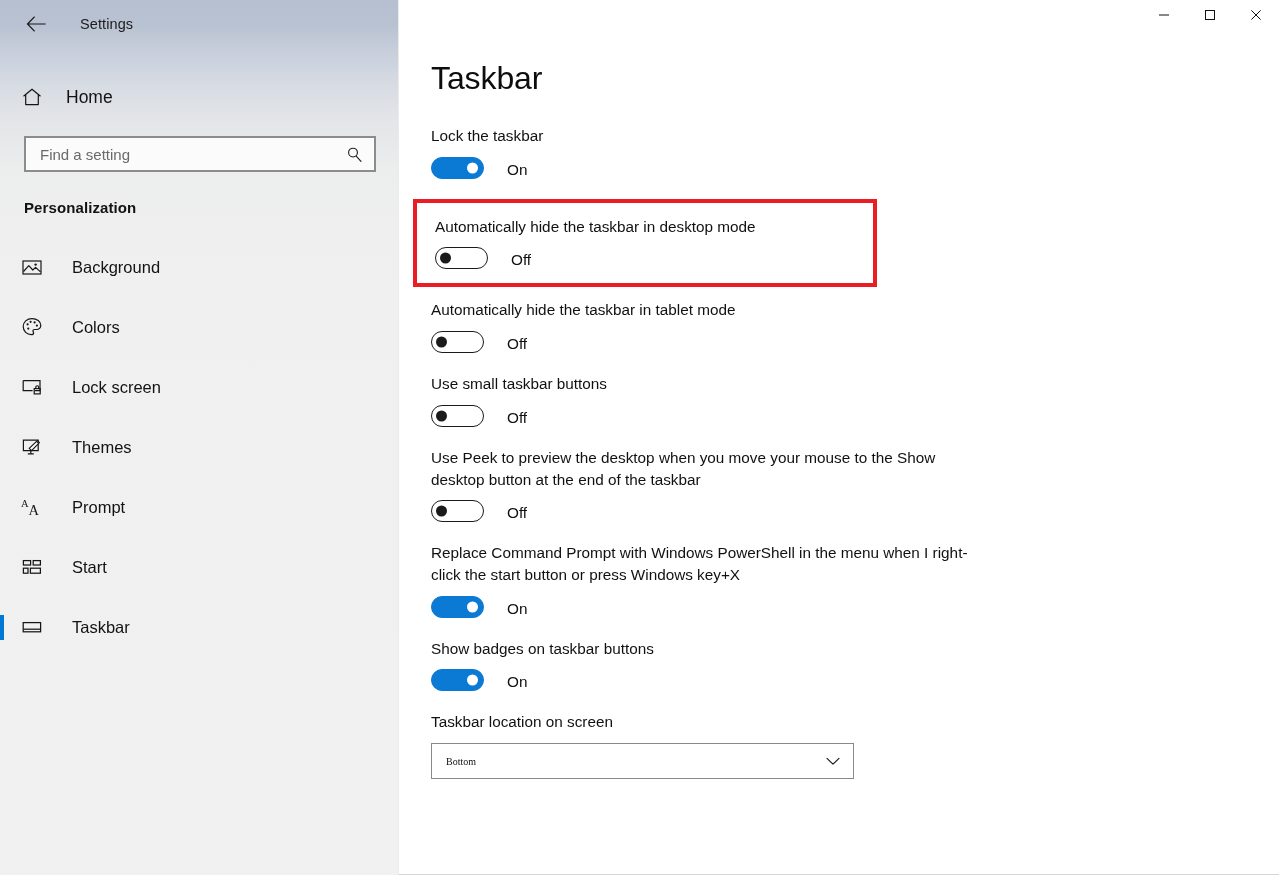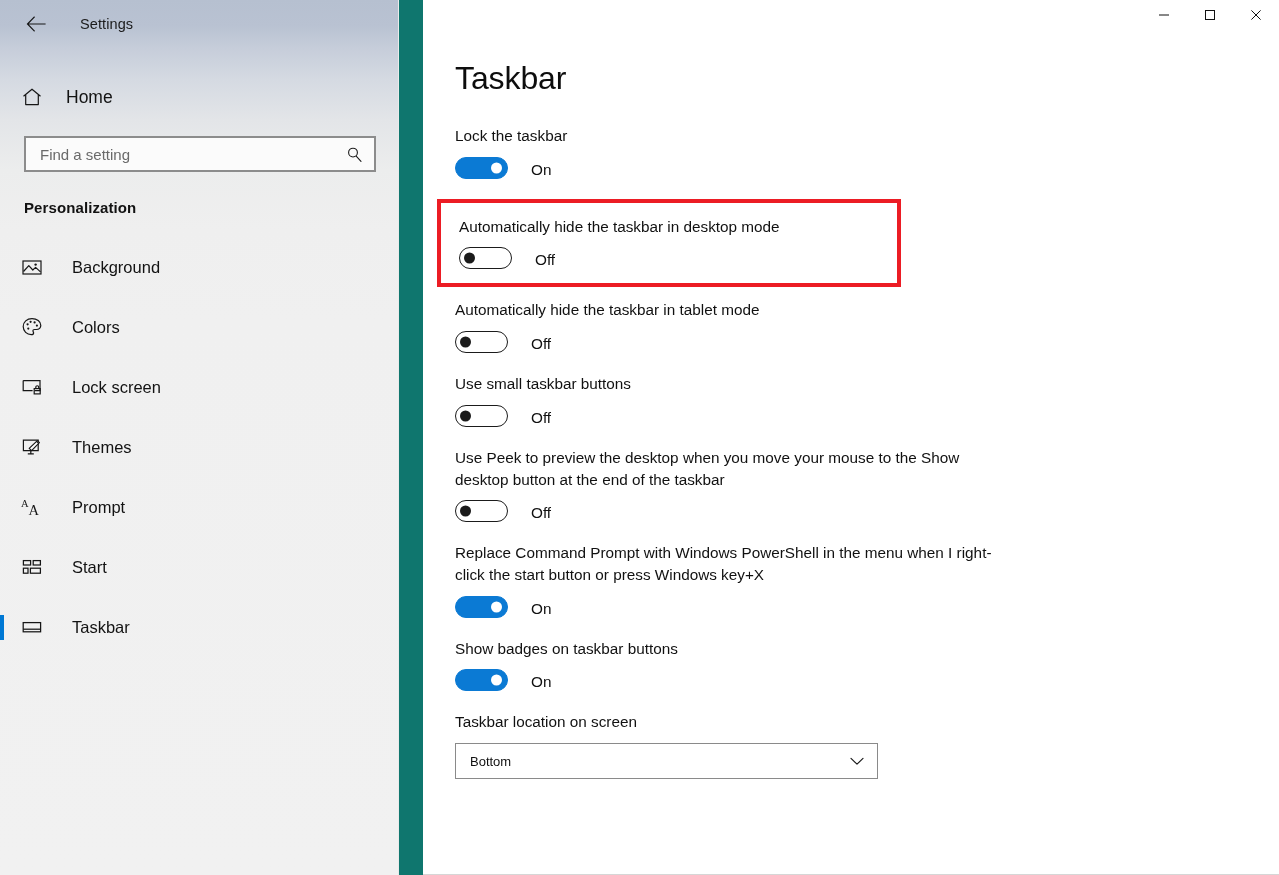--- a/index.html
+++ b/index.html
@@ -13,21 +13,20 @@
     background: #ffffff;
   }
 
   #app {
     position: relative;
     width: 1279px;
     height: 875px;
     background: #0f766e;
     display: flex;
     overflow: hidden;
-    gap: 24px;
   }
 
   
   .sidebar {
     position: relative;
     width: 399px;
     height: 875px;
     flex: 0 0 399px;
     background: linear-gradient(to bottom,
         #b6c0d0 0px,
@@ -284,22 +283,23 @@
     height: 36px;
     border: 1.6px solid #8a8a8a;
     background: #ffffff;
     display: flex;
     align-items: center;
     padding: 0 12px 0 14px;
     cursor: pointer;
   }
   .select-wrap .sel-val {
     flex: 1 1 auto;
-    font-size: 13px;
+    font-size: 10px;
     color: #101010;
+    font-family: Liberation Serif, serif;
   }
   .select-wrap .chev {
     flex: 0 0 16px;
     display: flex;
     align-items: center;
     justify-content: center;
   }
 
   .bottom-rule {
     position: absolute;

